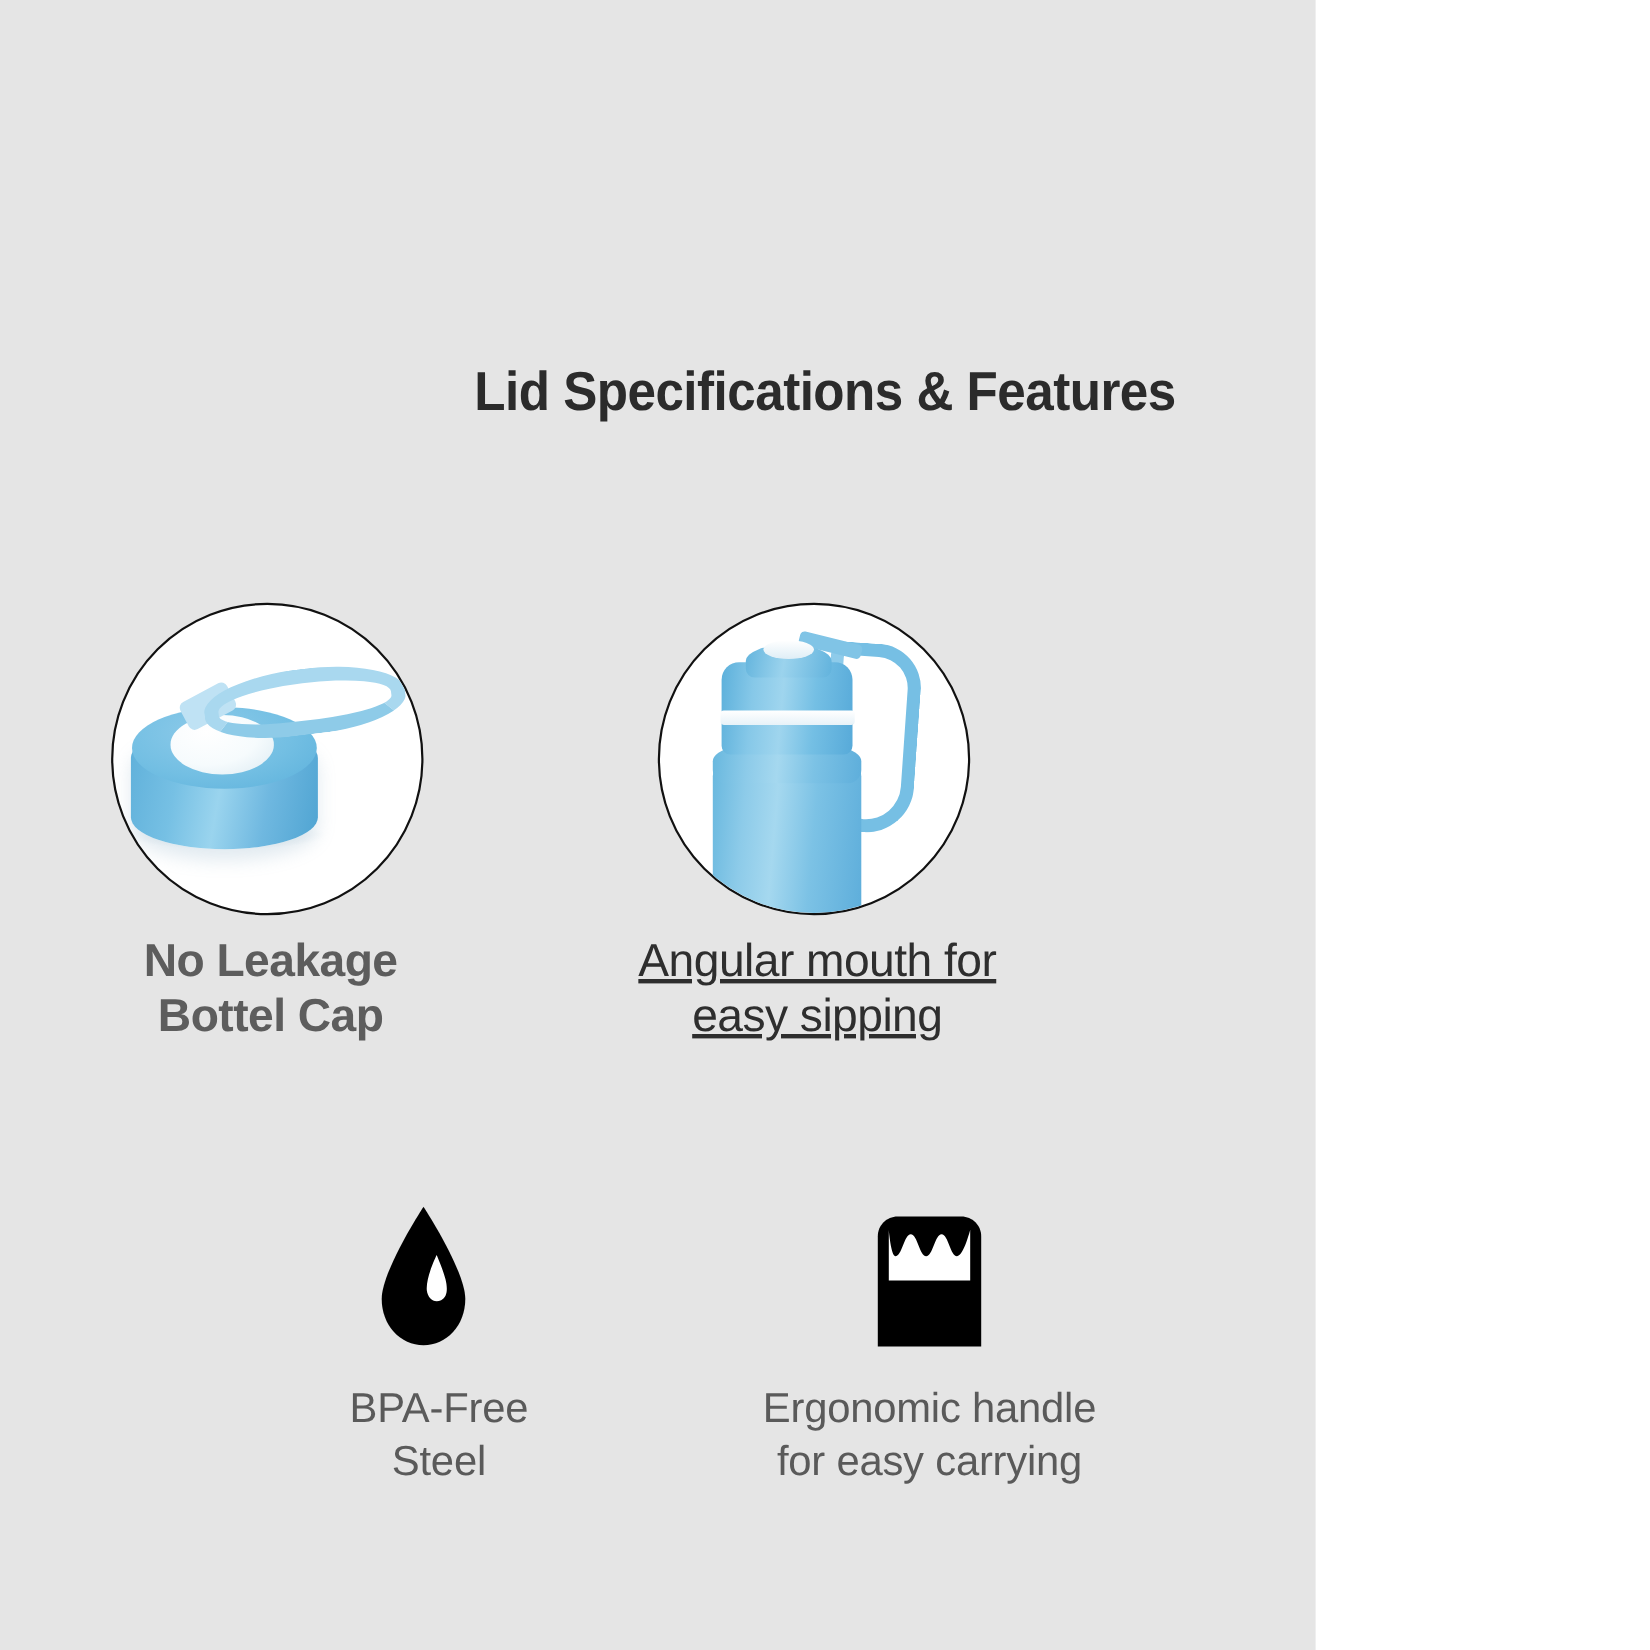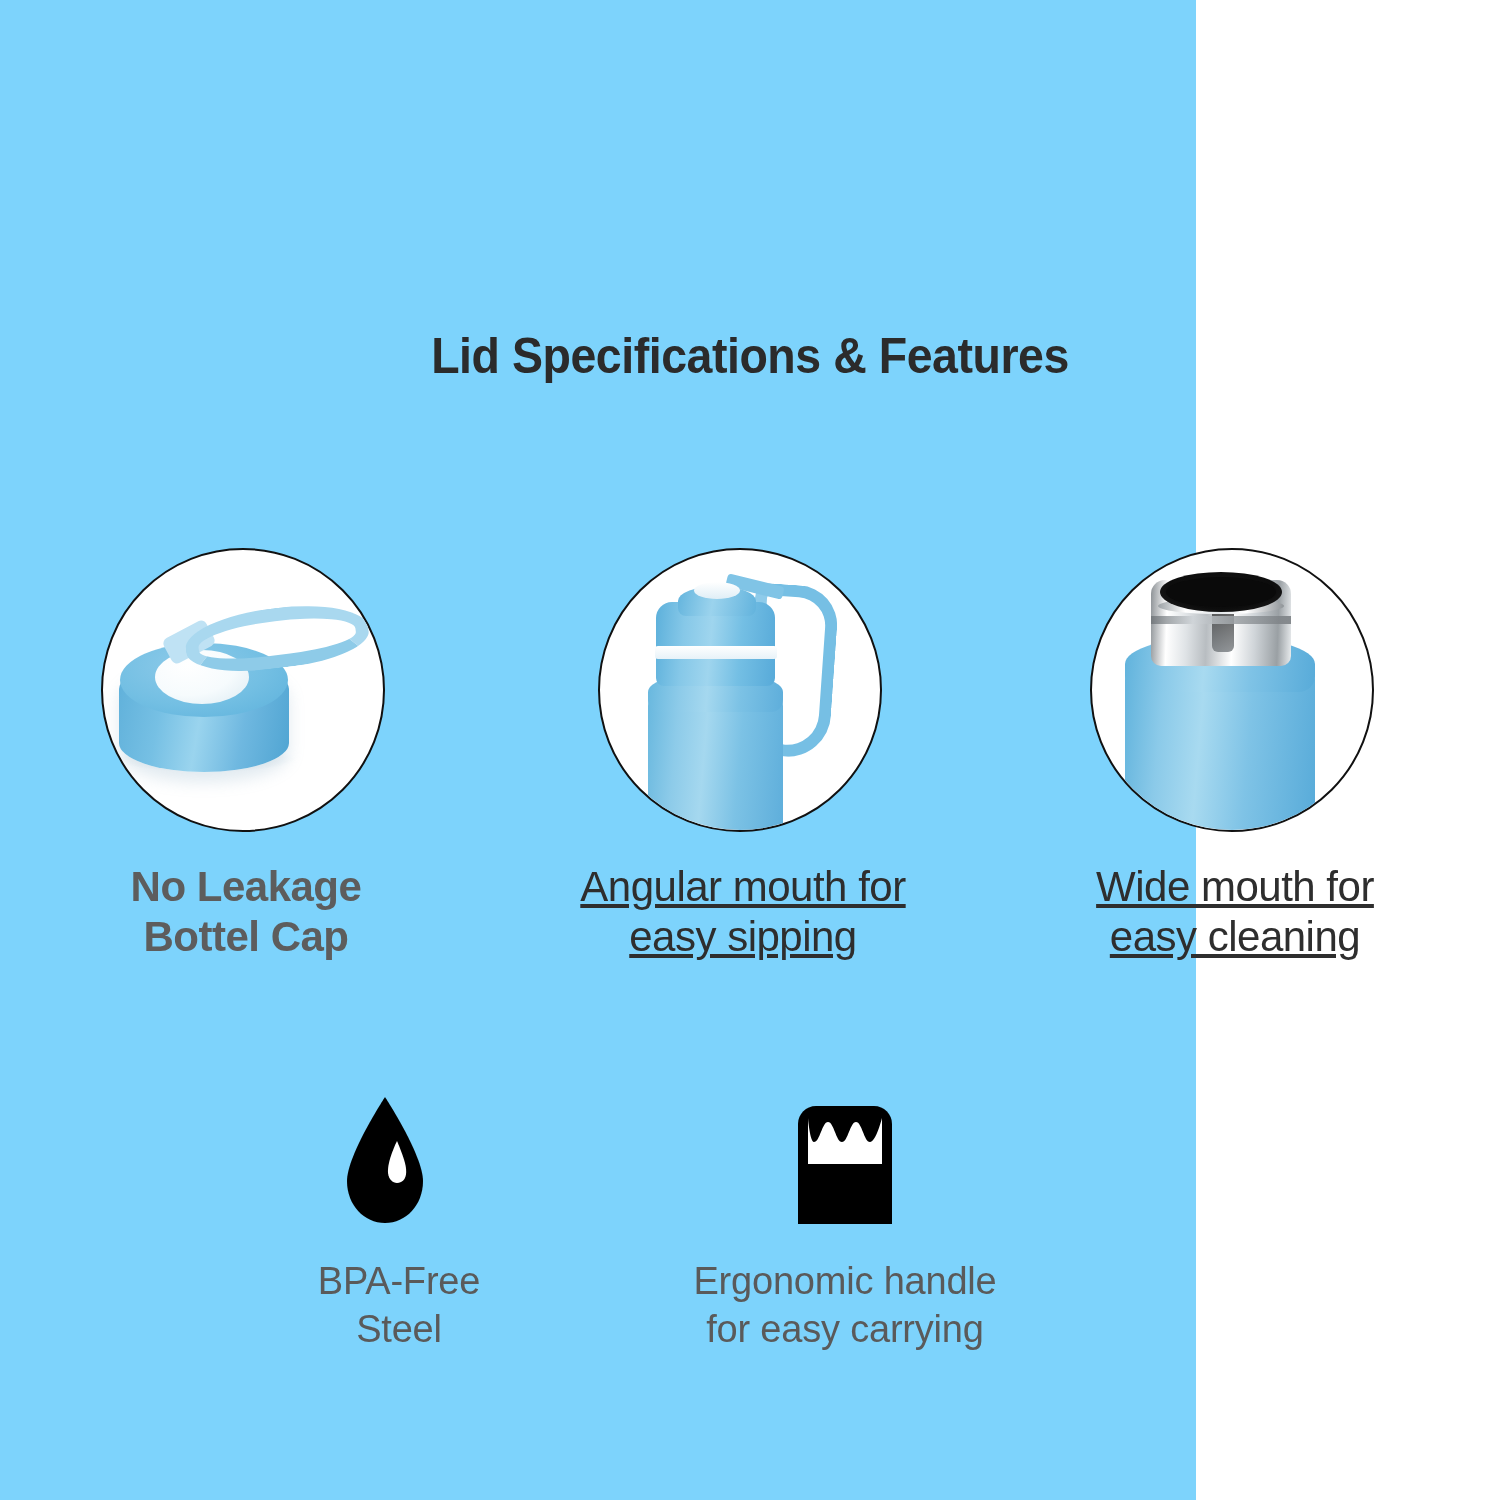--- a/index.html
+++ b/index.html
@@ -6,21 +6,21 @@
   * { margin:0; padding:0; box-sizing:border-box; }
   html, body {
     width:1500px; height:1500px;
     background:#ffffff;
     font-family:"Liberation Sans", sans-serif;
     overflow:hidden;
   }
   #page {
     position:relative;
     width:1196px; height:1500px;
-    background:#7dd3fc;
+    background:#e5e5e5;
   }
 
   
   #title {
     position:absolute;
     left:0; top:327px;
     width:1500px;
     text-align:center;
     font-family:"Liberation Sans Narrow","Liberation Sans",sans-serif;
     font-size:50px;
@@ -40,21 +40,20 @@
     border-radius:50%;
     overflow:hidden;
     background:#ffffff;
   }
   .caption {
     position:absolute;
     left:-40px; width:370px;
     text-align:center;
     line-height:1.2;
     white-space:pre-line;
-    margin-top:14px;
   }
   .cap-top {
     top:300px;
     font-size:42px;
     letter-spacing:-0.5px;
   }
   .cap-bold { color:#5d5d5d; font-weight:bold; }
   .cap-light { color:#2e2e2e; font-weight:normal;text-decoration:underline; }
 
   #f1 { left:101px; }
@@ -251,34 +250,20 @@
       <div class="b2-shoulder"></div>
       <div class="b2-neck"></div>
       <div class="b2-ring"></div>
       <div class="b2-capdome"></div>
       <div class="b2-white"></div>
     </div>
     <div class="caption cap-top cap-light">Angular mouth for
 easy sipping</div>
   </div>
 
-  <div class="feature" id="f3">
-    <div class="circle">
-      <div class="b3-body"></div>
-      <div class="b3-shoulder"></div>
-      <div class="b3-steel"></div>
-      <div class="b3-hl"></div>
-      <div class="b3-steel-groove"></div>
-      <div class="b3-rimlight"></div>
-      <div class="b3-mouth"></div>
-      <div class="b3-mouth-inner"></div>
-    </div>
-    <div class="caption cap-top cap-light">Wide mouth for
-easy cleaning</div>
-  </div>
 
   <div class="icon-block" id="i1">
     <div class="icon-wrap">
       <svg width="100" height="140" viewBox="0 0 100 140">
         <path d="M50 4 C50 4 12 62 12 88 C12 112 29 130 50 130 C71 130 88 112 88 88 C88 62 50 4 50 4 Z" fill="#000000"></path>
         <path d="M62 48 C62 48 52 68 53 80 C54 88 60 92 66 89 C72 86 72 78 70 70 C68 62 62 48 62 48 Z" fill="#ffffff"></path>
       </svg>
     </div>
     <div class="icon-cap">BPA-Free
 Steel</div>

